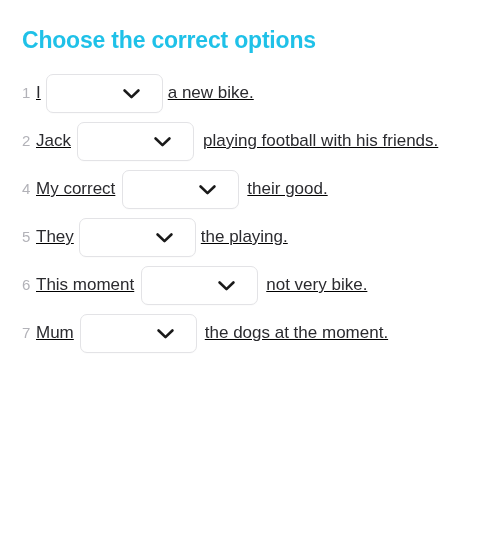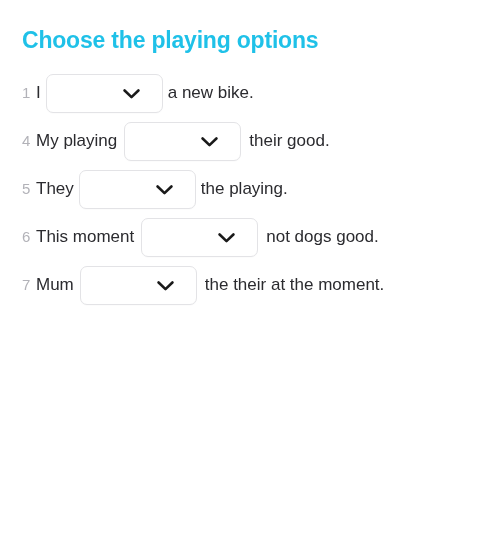--- a/index.html
+++ b/index.html
@@ -32,20 +32,21 @@
     letter-spacing: -0.2px;
     margin: 0;
     padding: 25px 0 0 22px;
     line-height: 30px;
   }
 
   .questions {
     margin: 0;
     padding: 18px 0 0 0;
     list-style: none;
+    text-decoration: underline;
   }
 
   .question-row {
     display: block;
     padding: 0 10px 0 22px;
     margin-bottom: 8px;
     line-height: 40px;
     font-size: 17px;
     color: #2b2b2f;
   }
@@ -114,60 +115,67 @@
   .row-2 .answer-select { margin-left: 6px; margin-right: 9px; }
   .row-4 .answer-select { margin-left: 7px; margin-right: 8px; }
   .row-6 .answer-select { margin-left: 7px; margin-right: 8px; }
   .row-7 .answer-select { margin-left: 6px; margin-right: 8px; }
 </style>
 </head>
 <body>
 
 <div class="worksheet">
 
-  <h1 class="worksheet-title">Choose the playing options</h1>
+  <h1 class="worksheet-title">Choose the correct options</h1>
 
   <ol class="questions">
 
     <li class="question-row row-1">
       <span class="question-number">1</span><span class="question-text">I</span><span class="answer-select"><span class="select-value"></span><span class="chevron-down-icon">
             <svg viewBox="0 0 17 11" xmlns="http://www.w3.org/2000/svg">
               <path d="M1.6 2 L8.5 8.6 L15.4 2" fill="none" stroke="#1a1a1a" stroke-width="2.6" stroke-linecap="round" stroke-linejoin="round"></path>
             </svg>
           </span></span><span class="question-text">a new bike.</span>
     </li>
 
+    <li class="question-row row-2">
+      <span class="question-number">2</span><span class="question-text">Jack</span><span class="answer-select"><span class="select-value"></span><span class="chevron-down-icon">
+            <svg viewBox="0 0 17 11" xmlns="http://www.w3.org/2000/svg">
+              <path d="M1.6 2 L8.5 8.6 L15.4 2" fill="none" stroke="#1a1a1a" stroke-width="2.6" stroke-linecap="round" stroke-linejoin="round"></path>
+            </svg>
+          </span></span><span class="question-text">playing football with his friends.</span>
+    </li>
 
 
     <li class="question-row row-4">
-      <span class="question-number">4</span><span class="question-text">My playing</span><span class="answer-select"><span class="select-value"></span><span class="chevron-down-icon">
+      <span class="question-number">4</span><span class="question-text">My correct</span><span class="answer-select"><span class="select-value"></span><span class="chevron-down-icon">
             <svg viewBox="0 0 17 11" xmlns="http://www.w3.org/2000/svg">
               <path d="M1.6 2 L8.5 8.6 L15.4 2" fill="none" stroke="#1a1a1a" stroke-width="2.6" stroke-linecap="round" stroke-linejoin="round"></path>
             </svg>
           </span></span><span class="question-text">their good.</span>
     </li>
 
     <li class="question-row row-5">
       <span class="question-number">5</span><span class="question-text">They</span><span class="answer-select"><span class="select-value"></span><span class="chevron-down-icon">
             <svg viewBox="0 0 17 11" xmlns="http://www.w3.org/2000/svg">
               <path d="M1.6 2 L8.5 8.6 L15.4 2" fill="none" stroke="#1a1a1a" stroke-width="2.6" stroke-linecap="round" stroke-linejoin="round"></path>
             </svg>
           </span></span><span class="question-text">the playing.</span>
     </li>
 
     <li class="question-row row-6">
       <span class="question-number">6</span><span class="question-text">This moment</span><span class="answer-select"><span class="select-value"></span><span class="chevron-down-icon">
             <svg viewBox="0 0 17 11" xmlns="http://www.w3.org/2000/svg">
               <path d="M1.6 2 L8.5 8.6 L15.4 2" fill="none" stroke="#1a1a1a" stroke-width="2.6" stroke-linecap="round" stroke-linejoin="round"></path>
             </svg>
-          </span></span><span class="question-text">not dogs good.</span>
+          </span></span><span class="question-text">not very bike.</span>
     </li>
 
     <li class="question-row row-7">
       <span class="question-number">7</span><span class="question-text">Mum</span><span class="answer-select"><span class="select-value"></span><span class="chevron-down-icon">
             <svg viewBox="0 0 17 11" xmlns="http://www.w3.org/2000/svg">
               <path d="M1.6 2 L8.5 8.6 L15.4 2" fill="none" stroke="#1a1a1a" stroke-width="2.6" stroke-linecap="round" stroke-linejoin="round"></path>
             </svg>
-          </span></span><span class="question-text">the their at the moment.</span>
+          </span></span><span class="question-text">the dogs at the moment.</span>
     </li>
 
   </ol>
 </div>
 
 </body></html>

